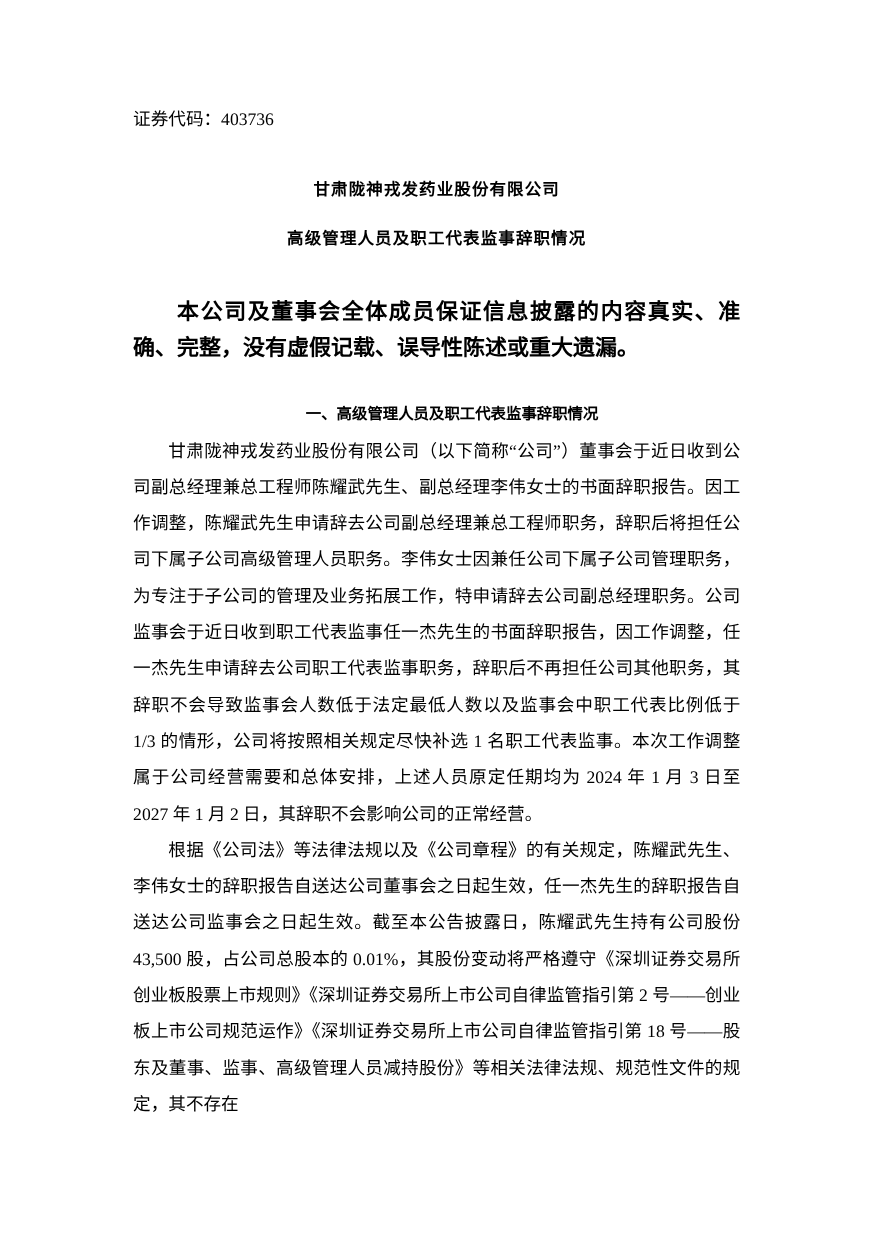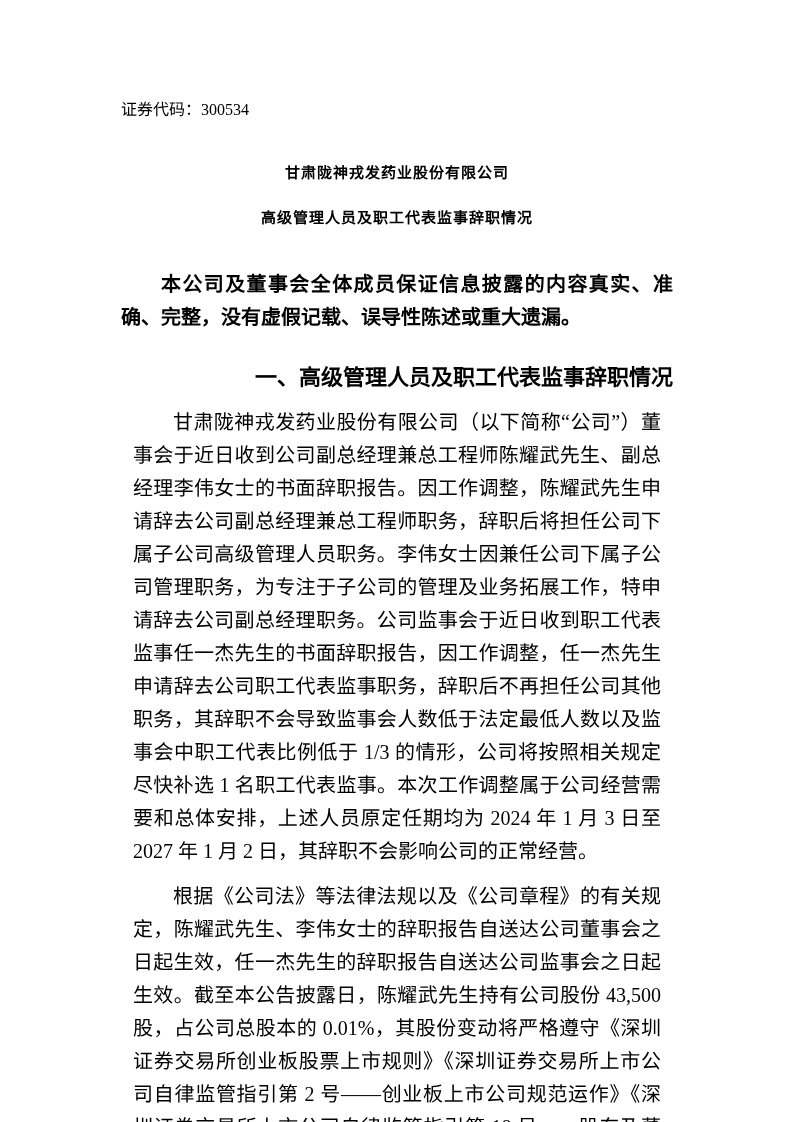--- a/index.html
+++ b/index.html
@@ -39,41 +39,41 @@
   .disclaimer {
     margin: 27px 0 0 0;
     font-size: 20px;
     font-weight: bold;
     line-height: 33px;
     text-indent: 2em;
     text-align: justify;
   }
   .section-heading {
     margin: 27px 0 0 0;
-    font-size: 22px;
+    font-size: 14px;
     font-weight: bold;
     line-height: 33px;
     text-indent: 2em;
-    text-align: right;
+    text-align: center;
   }
   .body-para {
-    margin: 12px;
-    font-size: 20px;
+    margin: 0;
+    font-size: 16px;
     line-height: 33px;
     text-indent: 2em;
     text-align: justify;
   }
 </style>
 </head>
 <body>
 
 <div class="page">
 
   <div class="doc-header">
-    <span class="item"><span>证券代码：</span><span>300534</span></span>
+    <span class="item"><span>证券代码：</span><span>403736</span></span>
   </div>
 
   <div class="doc-title">
     <div>甘肃陇神戎发药业股份有限公司</div>
     <div>高级管理人员及职工代表监事辞职情况</div>
   </div>
 
   <p class="disclaimer">本公司及董事会全体成员保证信息披露的内容真实、准确、完整，没有虚假记载、误导性陈述或重大遗漏。</p>
 
   <h2 class="section-heading">一、高级管理人员及职工代表监事辞职情况</h2>

